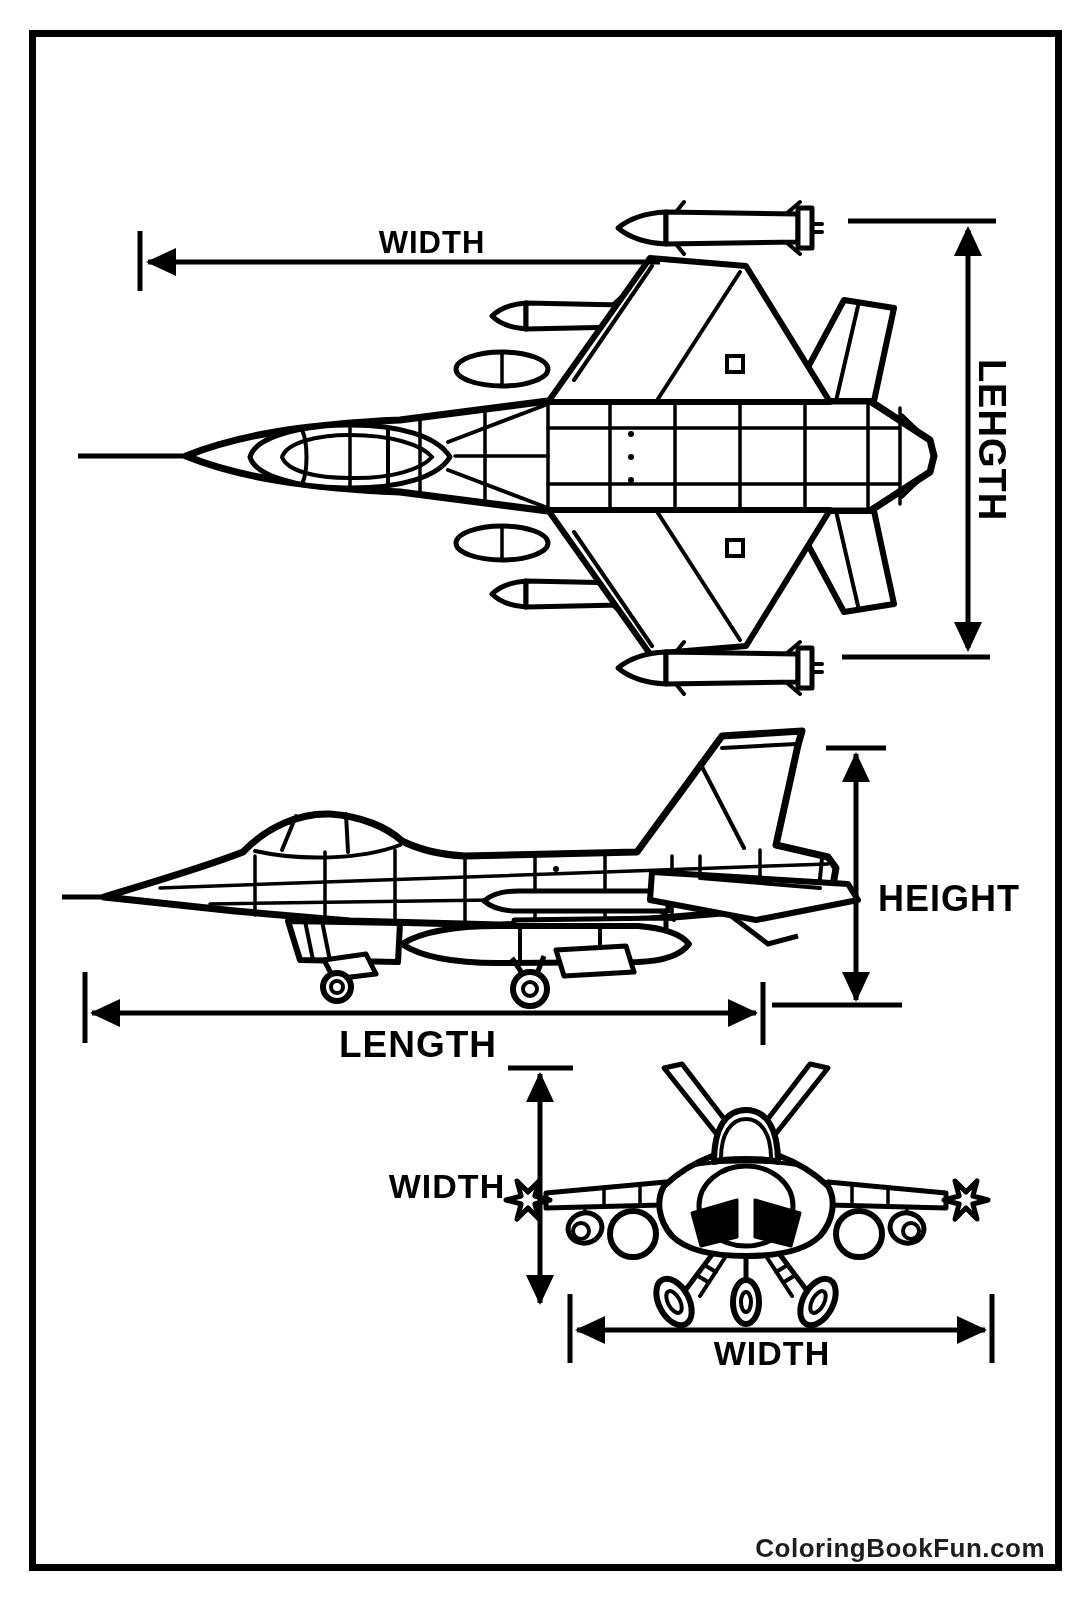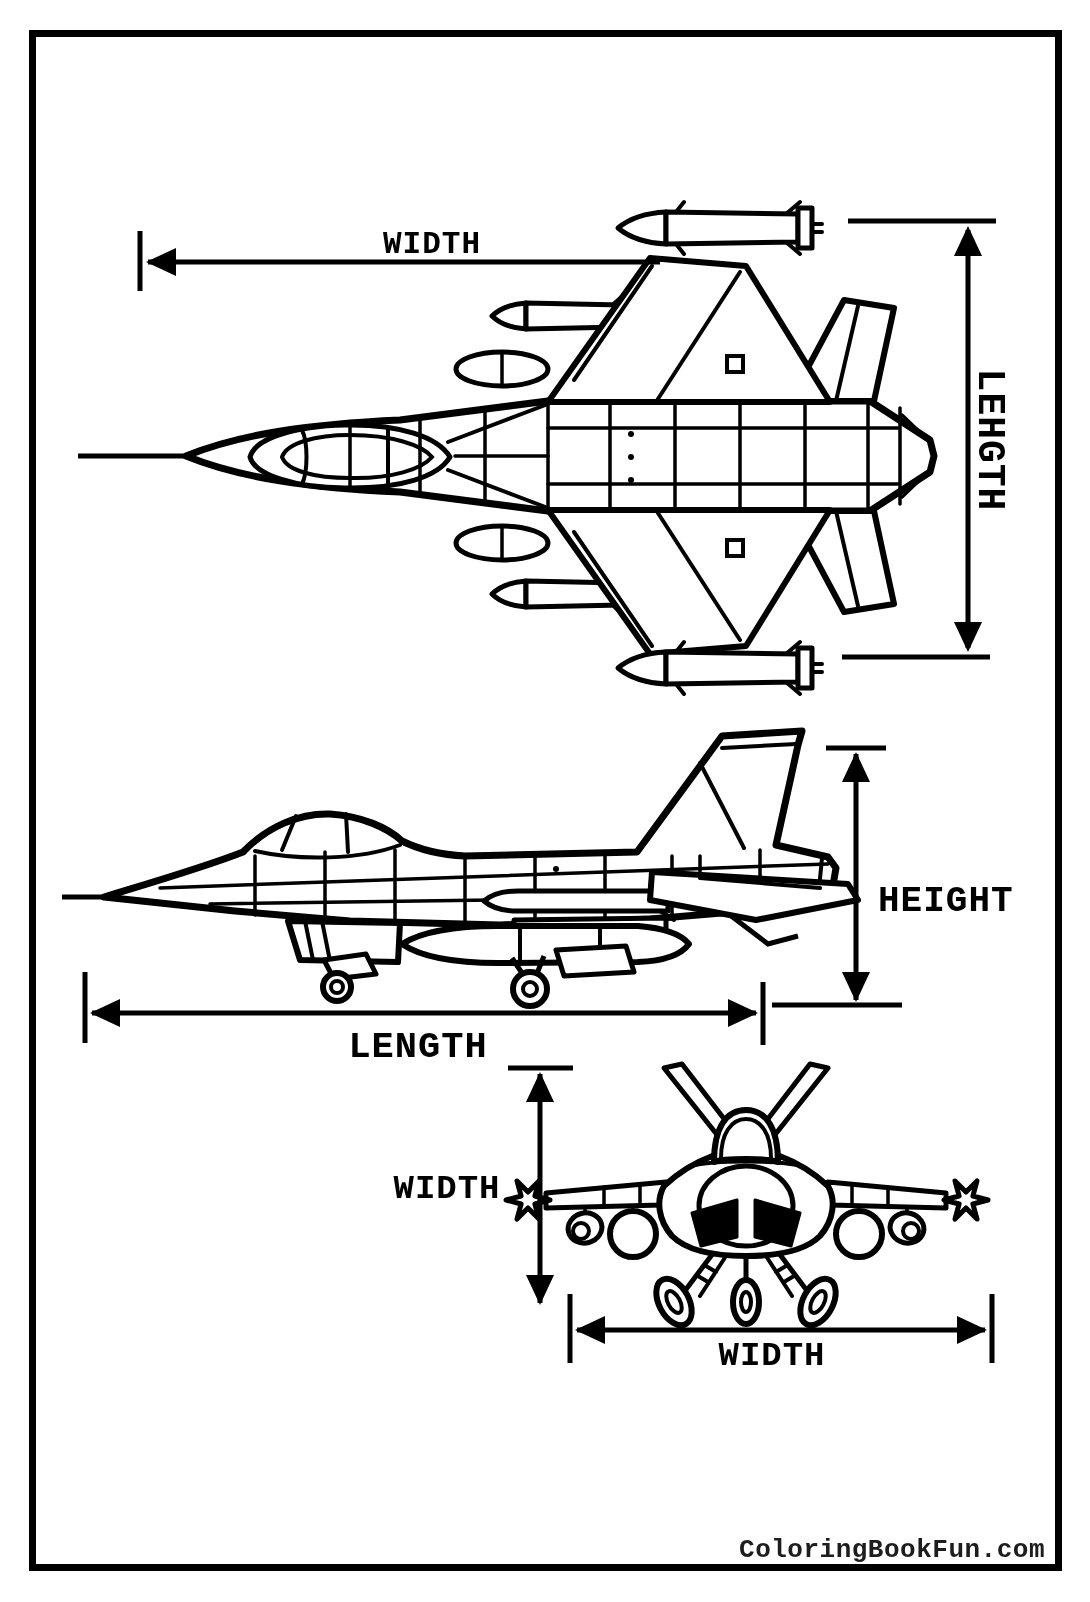--- a/index.html
+++ b/index.html
@@ -1,17 +1,17 @@
 <!DOCTYPE html>
 <html><head>
 <meta charset="utf-8">
 <style>
   html,body{margin:0;padding:0;background:#fff;}
   .page{position:relative;width:1090px;height:1602px;background:#fff;overflow:hidden;
-        font-family:Liberation Mono, monospace;}
+        font-family:Liberation Sans, sans-serif;}
   svg{position:absolute;left:0;top:0;}
   .outline{fill:#fff;stroke:#000;stroke-width:7;stroke-linejoin:round;}
   .shape{fill:#fff;stroke:#000;stroke-width:6;stroke-linejoin:round;}
   .shape5{fill:#fff;stroke:#000;stroke-width:5;stroke-linejoin:round;}
   .inner{fill:none;stroke:#000;stroke-width:4;stroke-linecap:round;}
   .panel{fill:none;stroke:#000;stroke-width:3.5;stroke-linecap:round;}
   .dimline{fill:none;stroke:#000;stroke-width:5;stroke-linecap:butt;}
   .arrow{fill:#000;stroke:none;}
   .dot{fill:#000;stroke:none;}
   .blackfill{fill:#000;stroke:#000;stroke-width:3;stroke-linejoin:round;}

